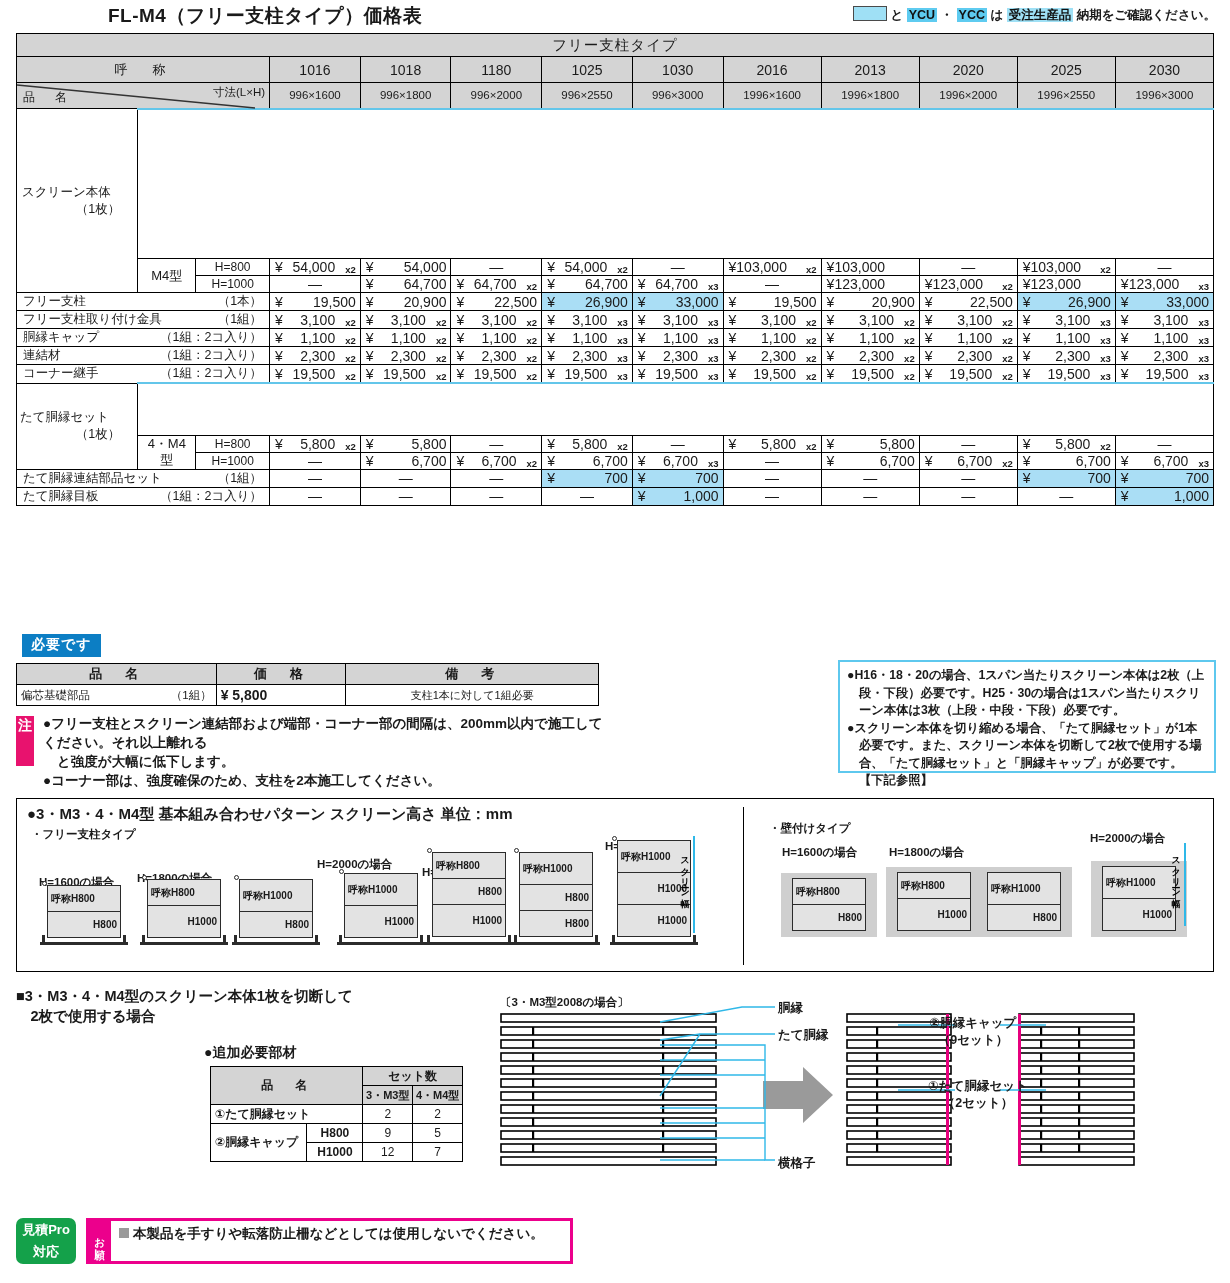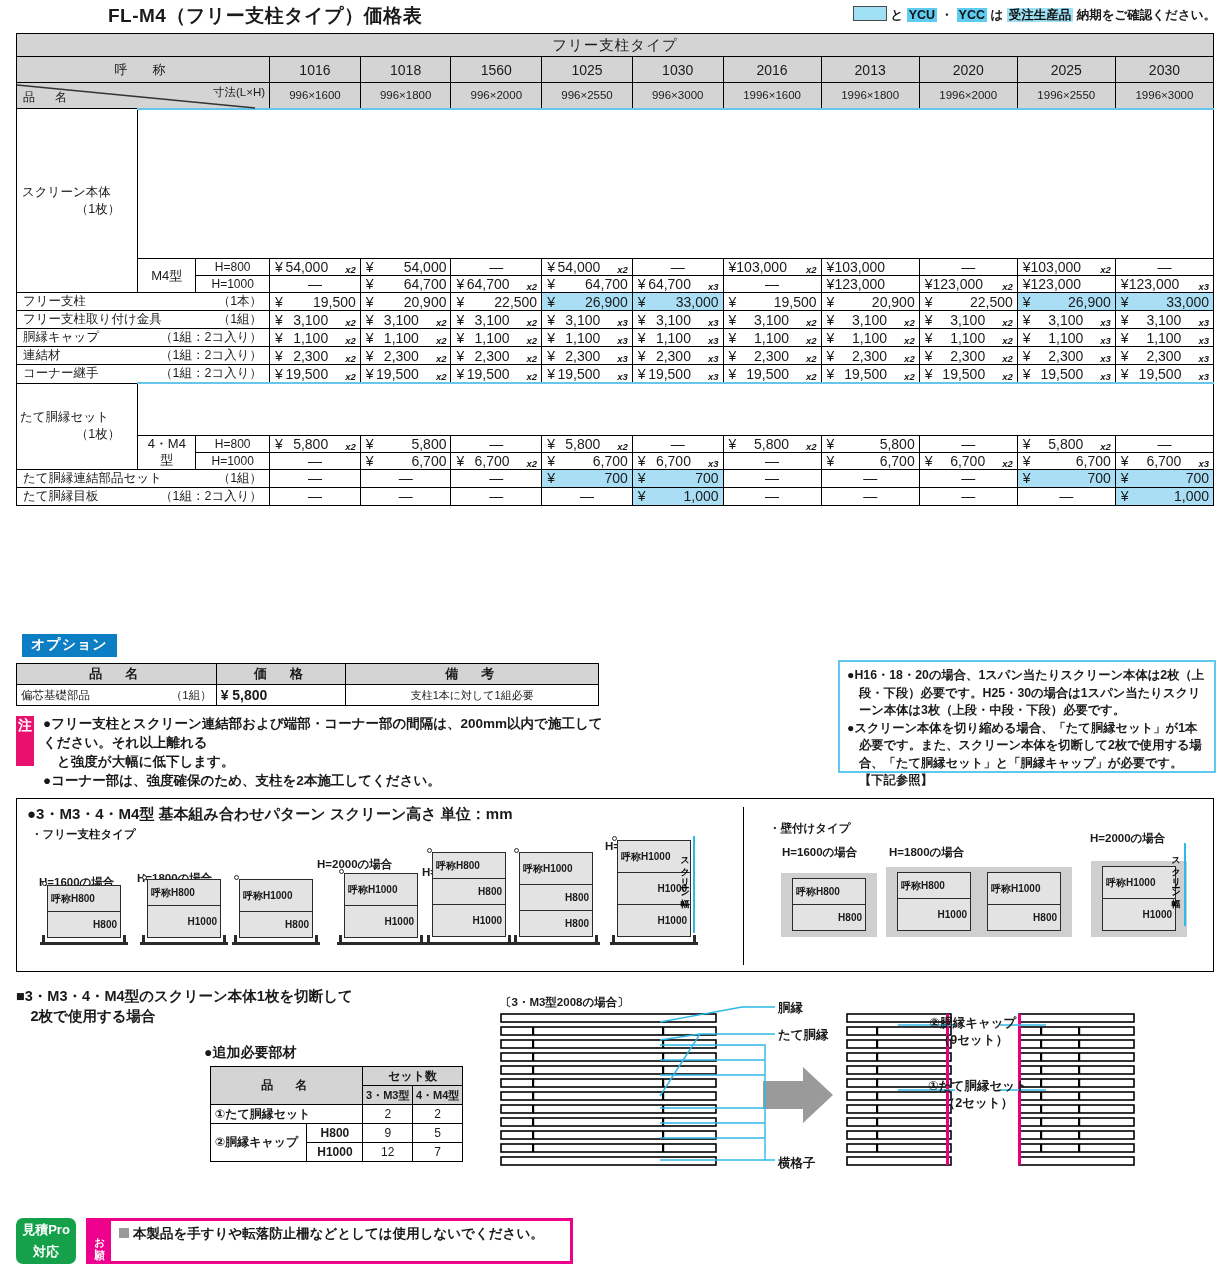--- a/index.html
+++ b/index.html
@@ -52,21 +52,21 @@
   }
   .corner .hinmei { position:absolute; left:6px; bottom:2px; font-size:12px; letter-spacing:4px; }
   .corner .sunpo  { position:absolute; right:4px; top:2px; font-size:11.5px; }
   .corner svg { position:absolute; left:0; top:0; }
 
   .lbl { text-align:left; font-size:12.5px; padding-left:6px !important; }
   .lbl .qty { float:right; padding-right:4px; }
   .sub { text-align:center; font-size:12px; }
   .price { text-align:right; font-size:14px; font-weight:bold; white-space:nowrap; padding-right:4px !important; }
   .price .yen { float:left; padding-left:2px; font-size:14px; }
-  .price .mult { font-size:9.5px; font-weight:bold; vertical-align:-1px; padding-left:17px;font-style:italic; }
+  .price .mult { font-size:9.5px; font-weight:bold; vertical-align:-1px; padding-left:10px; }
   .dash { text-align:center; font-size:14px; font-weight:bold; }
   .hl-cell { background:#aadef5; }
   .bodycell { background:#fff; }
   .topblue { border-top:2px solid #63c6ea !important; }
 
   
   .opt-badge {
     position:absolute; left:22px; top:634px;
     background:#0c7ec4; color:#fff; font-size:14px; font-weight:bold;
     padding:2px 9px 3px 9px; letter-spacing:1px;
@@ -200,21 +200,21 @@
         <col style="width:93px">
     </colgroup>
     <tbody id="pt-body">
         <tr>
           <td colspan="13" class="gr ttl-band">フリー支柱タイプ</td>
         </tr>
         <tr>
           <td colspan="3" class="gr hdr-name">呼　称</td>
           <td class="gr hdr-code">1016</td>
           <td class="gr hdr-code">1018</td>
-          <td class="gr hdr-code">1560</td>
+          <td class="gr hdr-code">1180</td>
           <td class="gr hdr-code">1025</td>
           <td class="gr hdr-code">1030</td>
           <td class="gr hdr-code">2016</td>
           <td class="gr hdr-code">2013</td>
           <td class="gr hdr-code">2020</td>
           <td class="gr hdr-code">2025</td>
           <td class="gr hdr-code">2030</td>
         </tr>
         <tr>
           <td colspan="3" class="corner">
@@ -396,21 +396,21 @@
           <td class="hl-cell price"><span class="yen">¥</span>1,000</td>
           <td class="dash">—</td>
           <td class="dash">—</td>
           <td class="dash">—</td>
           <td class="dash">—</td>
           <td class="hl-cell price"><span class="yen">¥</span>1,000</td>
         </tr>
       </tbody>
   </table>
 
-  <div class="opt-badge">オプション</div>
+  <div class="opt-badge">必要です</div>
   <table class="opt">
     <colgroup>
         <col style="width:200px">
         <col style="width:130px">
         <col style="width:253px">
       </colgroup>
     <tbody id="opt-body">
         <tr>
           <td class="h">品　名</td>
           <td class="h">価　格</td>

